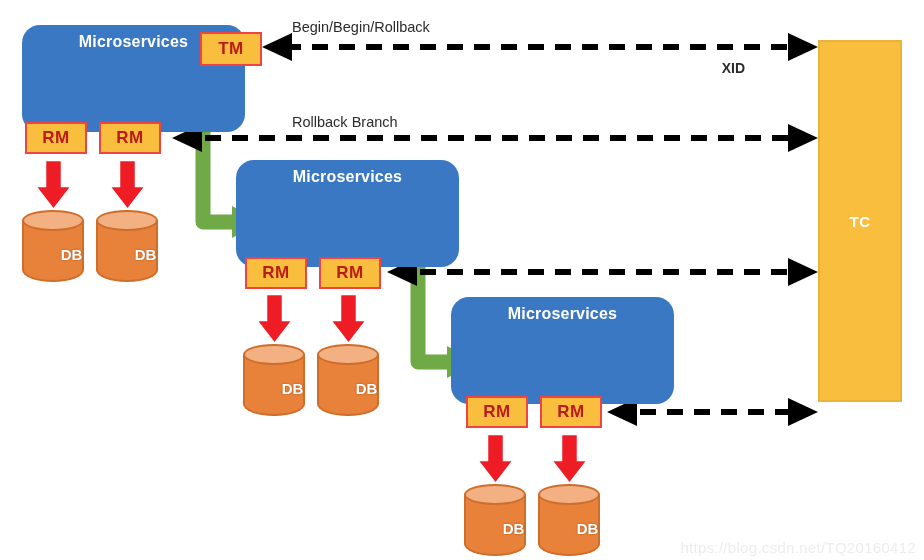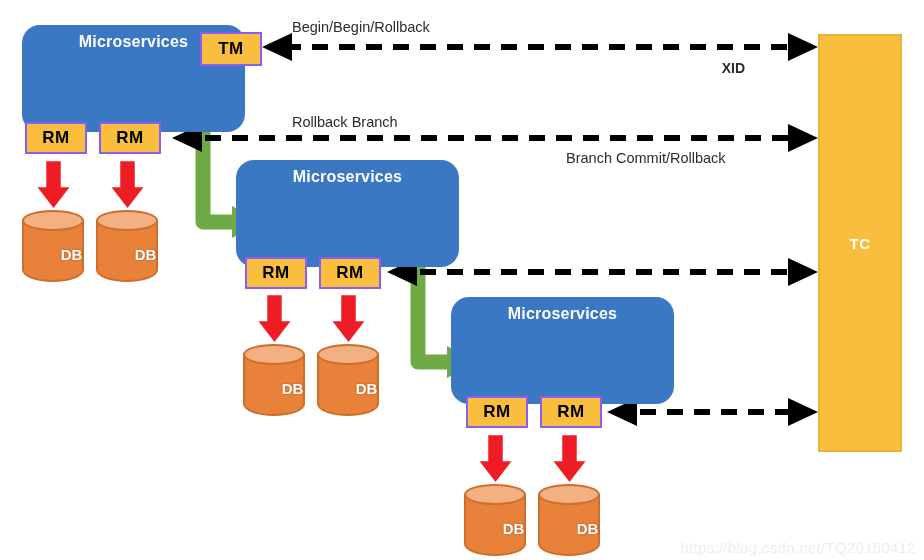--- a/index.html
+++ b/index.html
@@ -36,23 +36,23 @@
     font-weight: bold;
     font-size: 16px;
     letter-spacing: 0.2px;
     white-space: nowrap;
   }
 
   
   .orange-box {
     position: absolute;
     background: #F9BE3E;
-    border: 2px solid #8b5cf6;
-    box-sizing: border-box;
-    color: #000000;
+    border: 2px solid #ef4444;
+    box-sizing: border-box;
+    color: #b91c1c;
     font-weight: bold;
     font-size: 17px;
     display: flex;
     align-items: center;
     justify-content: center;
     letter-spacing: 0.5px;
   }
 
   
   .tc-box {
@@ -272,23 +272,22 @@
     <div class="db-body"></div>
     <div class="db-top"></div>
     <div class="db-text">DB</div>
   </div>
   <div class="db-cyl" style="left:538px; top:484px;">
     <div class="db-body"></div>
     <div class="db-top"></div>
     <div class="db-text">DB</div>
   </div>
 
-  <div class="tc-box" style="left:818px; top:34px; width:84px; height:418px;">TC</div>
+  <div class="tc-box" style="left:818px; top:40px; width:84px; height:362px;">TC</div>
 
   <div class="flow-label" style="left:292px; top:19px;">Begin/Begin/Rollback</div>
   <div class="flow-label bold" style="left:893px; top:60px; transform:translateX(-100%); left:745px;text-align:right;">XID</div>
 
   <div class="flow-label" style="left:292px; top:114px;">Rollback Branch</div>
-  <div class="flow-label" style="left:566px; top:150px;">Branch Commit/Rollback</div>
 
   <div class="watermark">https://blog.csdn.net/TQ20160412</div>
 
 </div>
 
 </body></html>

